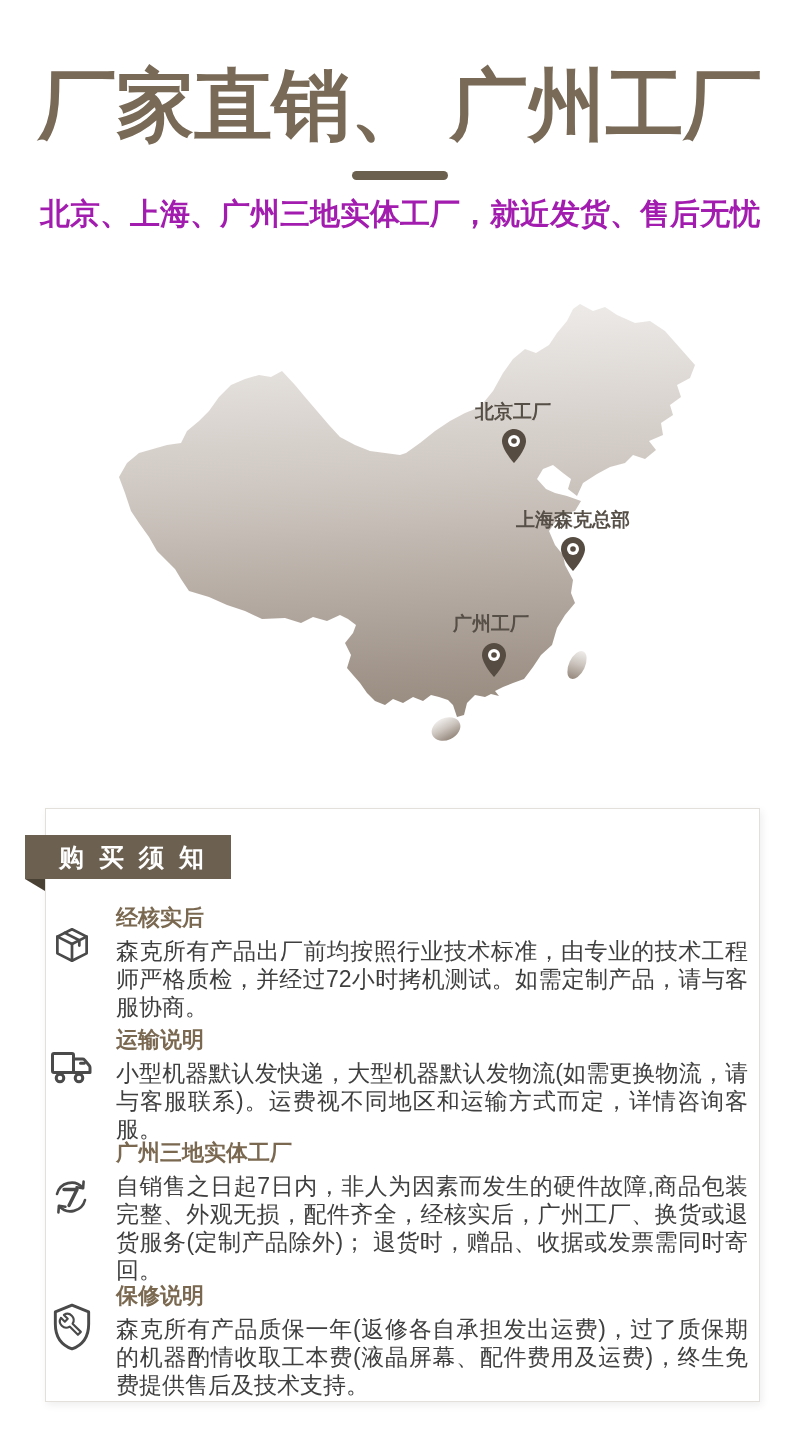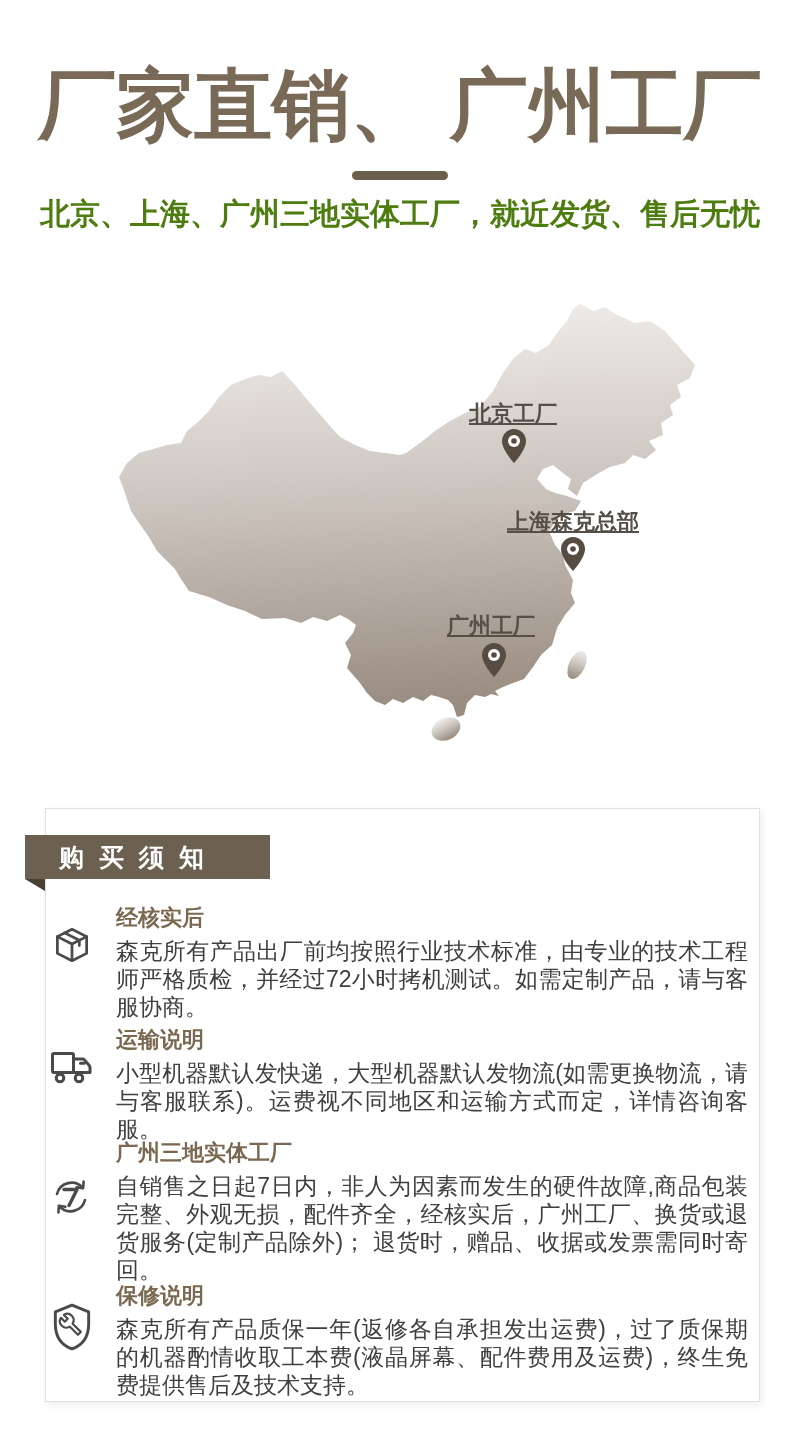--- a/index.html
+++ b/index.html
@@ -13,44 +13,44 @@
     position:absolute;top:54px;left:0;width:100%;
     text-align:center;font-size:78px;font-weight:bold;color:#786a56;
     letter-spacing:0px;white-space:nowrap;
   }
   .title-divider{
     position:absolute;left:352px;top:171px;width:96px;height:9px;
     background:#6b5f4e;border-radius:4.5px;
   }
   .hero-subtitle{
     position:absolute;top:194px;left:0;width:100%;
-    text-align:center;font-size:30px;font-weight:bold;color:#4d7c0f;
+    text-align:center;font-size:30px;font-weight:bold;color:#a21caf;
     white-space:nowrap;
   }
   
   .map-svg{position:absolute;left:105px;top:293px;}
   .map-label{
     position:absolute;transform:translateX(-50%);
-    font-size:22px;font-weight:bold;color:#564f47;white-space:nowrap;text-decoration:underline;
+    font-size:19px;font-weight:bold;color:#564f47;white-space:nowrap;
   }
   .map-pin{position:absolute;width:24px;height:34px;}
   .lbl-bj{left:513px;top:399px;}
   .lbl-sh{left:573px;top:507px;}
   .lbl-gz{left:491px;top:611px;}
   .pin-bj{left:502px;top:429px;}
   .pin-sh{left:561px;top:537px;}
   .pin-gz{left:482px;top:643px;}
   
   .notice-card{
     position:absolute;left:45px;top:808px;width:715px;height:594px;
     background:#ffffff;border:1px solid #e3e0dc;box-sizing:border-box;
     box-shadow:2px 3px 8px rgba(0,0,0,0.07);
   }
   .ribbon{
-    position:absolute;left:25px;top:835px;width:245px;height:44px;
+    position:absolute;left:25px;top:835px;width:206px;height:44px;
     background:#6c6051;color:#ffffff;font-size:25px;font-weight:bold;
     line-height:44px;padding-left:34px;letter-spacing:15px;
     box-sizing:border-box;white-space:nowrap;z-index:3;
   }
   .ribbon-fold{
     position:absolute;left:25px;top:879px;width:20px;height:12px;
     background:#4a4135;clip-path:polygon(0 0,100% 0,100% 100%);z-index:2;
   }
   .notice-section{position:absolute;left:0;width:100%;}
   .sec-1{top:97px;}

